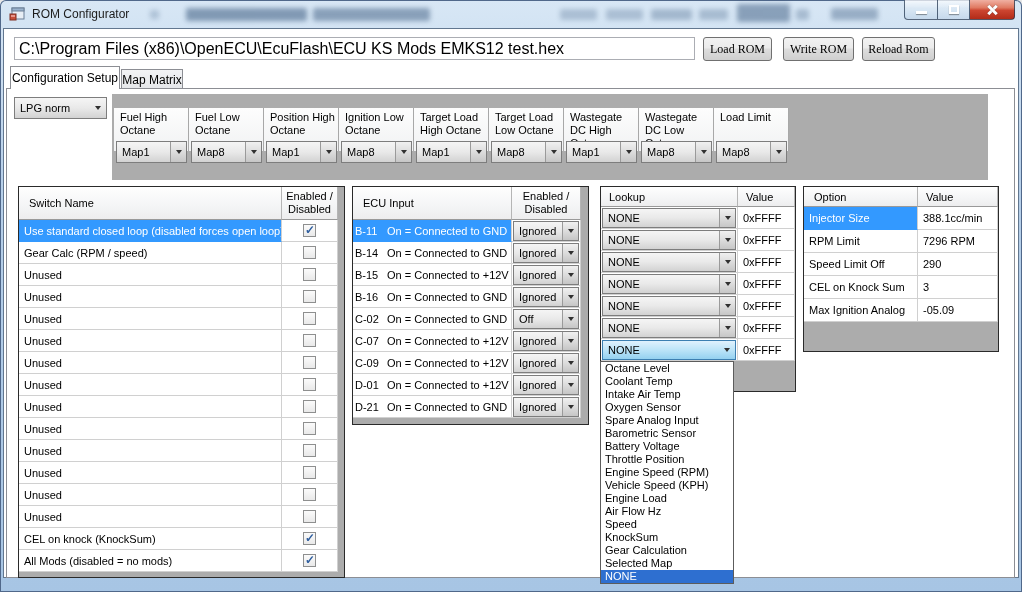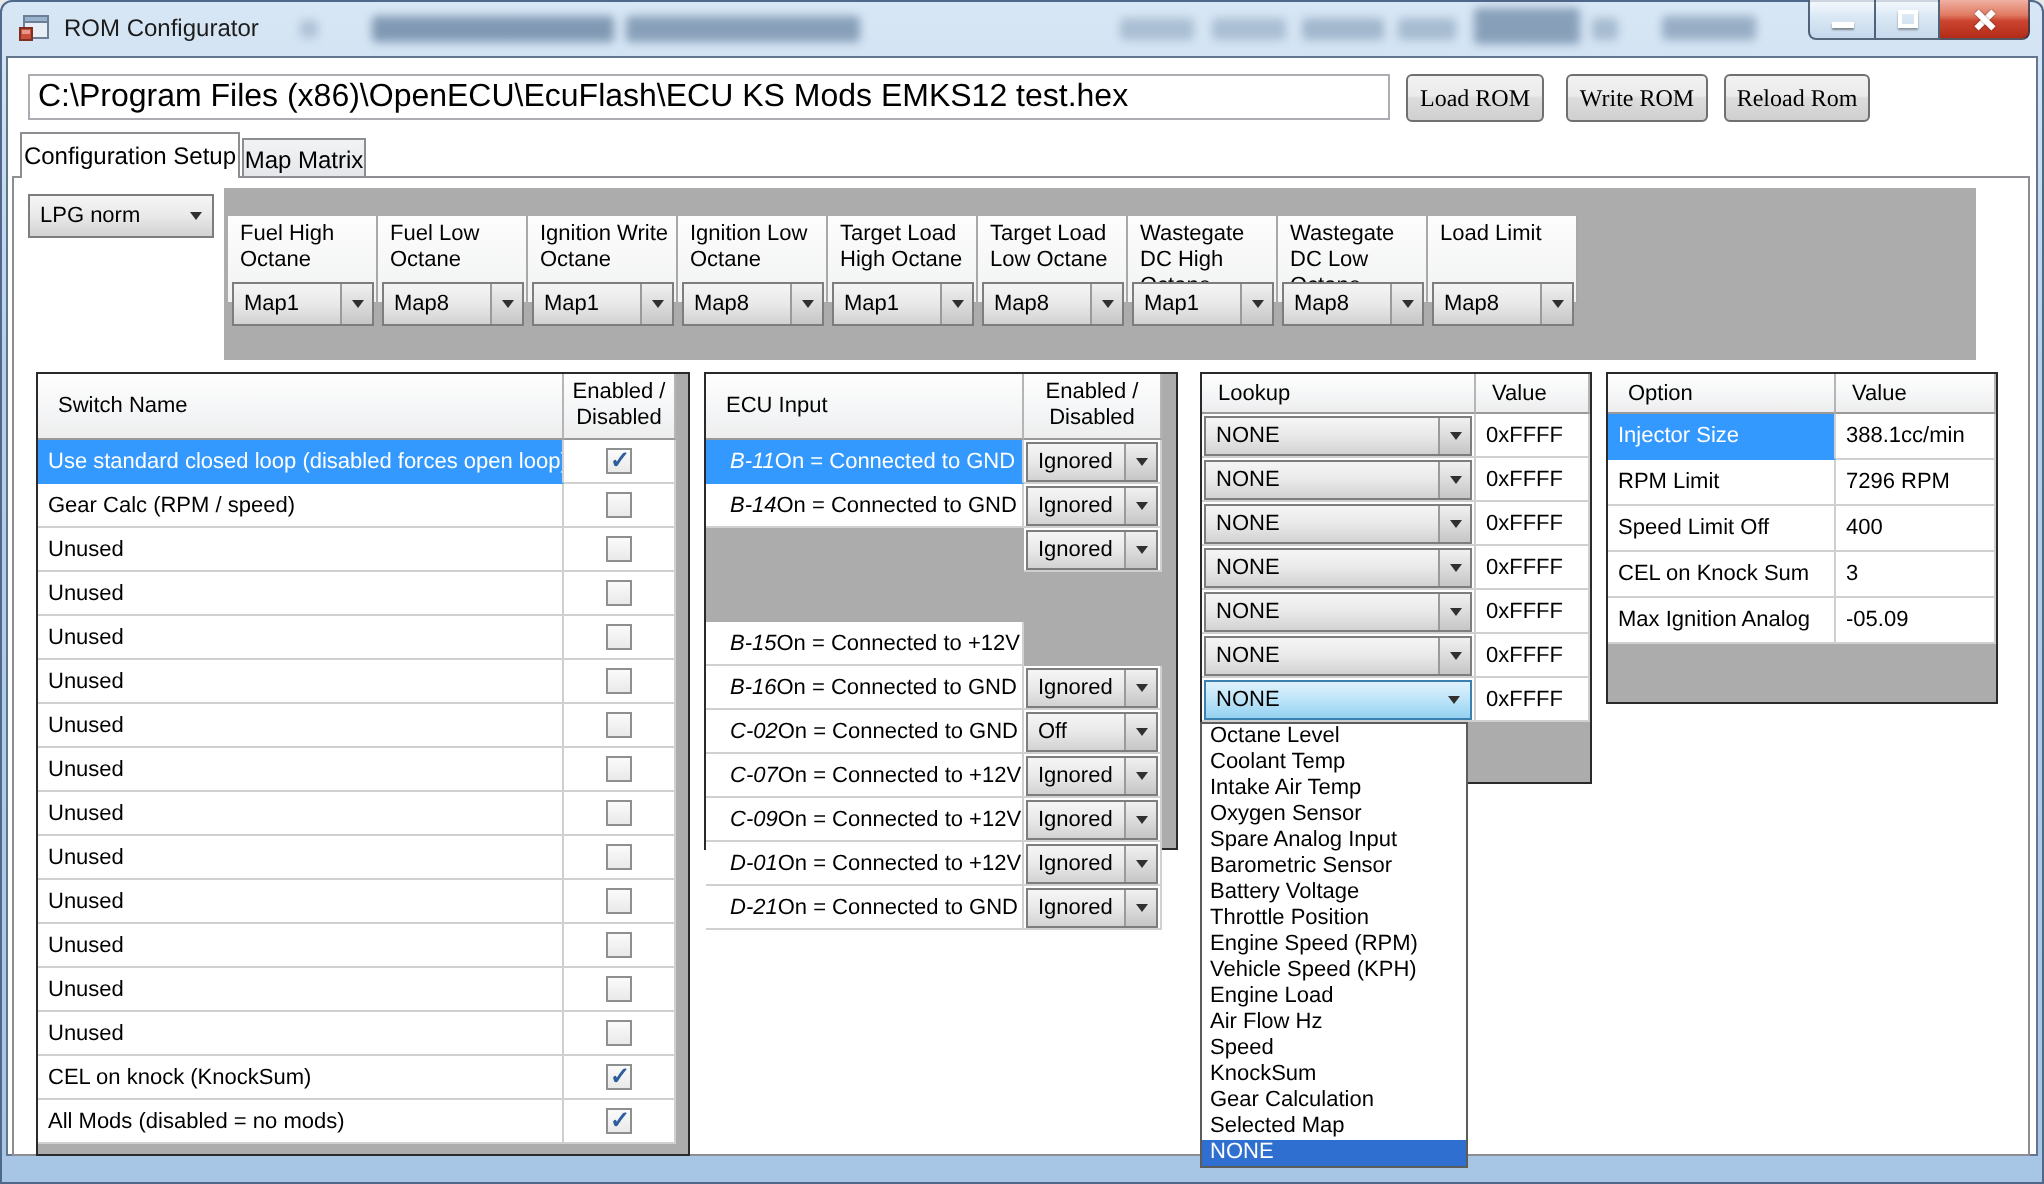--- a/index.html
+++ b/index.html
@@ -63,21 +63,21 @@
   .hcell.center{justify-content:center;text-align:center;line-height:13px;}
   .row{display:flex;}
   .cell{background:#fff;border-right:1px solid #d0d0d0;border-bottom:1px solid #d0d0d0;font-size:11px;color:#000;
         display:flex;align-items:center;white-space:nowrap;overflow:hidden;}
   .row.selected .cell.sel-target{background:#3399ff;color:#fff;border-bottom-color:#3399ff;}
   .cbcell{justify-content:center;}
   .cb{width:13px;height:13px;border:1px solid #8e8f8f;background:linear-gradient(#fbfbfb,#e9e9e9);position:relative;}
   .cb.checked::after{content:"\2713";position:absolute;left:1px;top:-2px;font-size:12px;font-weight:bold;color:#2f5e9e;}
   .cellcombo{padding:1px;}
   .cellcombo .combo{position:relative;width:100%;height:20px;}
-  .pin{display:inline-block;min-width:34px;padding-left:12px;font-style:italic;}
+  .pin{display:inline-block;min-width:34px;padding-left:2px;}
   .padl{padding-left:5px;}
   .padl10{padding-left:10px;}
   
   .ddlist{position:absolute;left:600px;top:361px;width:134px;height:223px;background:#fff;border:1px solid #5c5c5c;z-index:10;}
   .dditem{height:13px;line-height:13px;font-size:11px;padding-left:4px;color:#000;white-space:nowrap;overflow:hidden;}
   .dditem.sel{background:#2e6fd0;color:#fff;}
 </style>
 </head>
 <body>
 
@@ -147,21 +147,21 @@
       <div class="mapcol">
         <div class="maphdr">Fuel Low Octane</div>
         <div class="combo mapcombo">
             <span class="ctext">Map8</span>
             <span class="abox sep">
               <i class="tri"></i>
             </span>
           </div>
       </div>
       <div class="mapcol">
-        <div class="maphdr">Ignition Write Octane</div>
+        <div class="maphdr">Position High Octane</div>
         <div class="combo mapcombo">
             <span class="ctext">Map1</span>
             <span class="abox sep">
               <i class="tri"></i>
             </span>
           </div>
       </div>
       <div class="mapcol">
         <div class="maphdr">Ignition Low Octane</div>
         <div class="combo mapcombo">
@@ -349,21 +349,21 @@
         <div class="cell cellcombo" style="width:69px;height:22px;">
           <div class="combo">
             <span class="ctext">Ignored</span>
             <span class="abox sep">
               <i class="tri"></i>
             </span>
           </div>
         </div>
       </div>
     <div class="row">
-        <div class="cell" style="width:159px;height:22px;margin-top:47px;">
+        <div class="cell" style="width:159px;height:22px;">
           <span class="pin">B-15</span>
           <span>On = Connected to +12V</span>
         </div>
         <div class="cell cellcombo" style="width:69px;height:22px;">
           <div class="combo">
             <span class="ctext">Ignored</span>
             <span class="abox sep">
               <i class="tri"></i>
             </span>
           </div>
@@ -567,21 +567,21 @@
     <div class="row selected">
         <div class="cell padl sel-target" style="width:114px;height:23px;">Injector Size</div>
         <div class="cell padl" style="width:80px;height:23px;">388.1cc/min</div>
       </div>
     <div class="row">
         <div class="cell padl" style="width:114px;height:23px;">RPM Limit</div>
         <div class="cell padl" style="width:80px;height:23px;">7296 RPM</div>
       </div>
     <div class="row">
         <div class="cell padl" style="width:114px;height:23px;">Speed Limit Off</div>
-        <div class="cell padl" style="width:80px;height:23px;">400</div>
+        <div class="cell padl" style="width:80px;height:23px;">290</div>
       </div>
     <div class="row">
         <div class="cell padl" style="width:114px;height:23px;">CEL on Knock Sum</div>
         <div class="cell padl" style="width:80px;height:23px;">3</div>
       </div>
     <div class="row">
         <div class="cell padl" style="width:114px;height:23px;">Max Ignition Analog</div>
         <div class="cell padl" style="width:80px;height:23px;">-05.09</div>
       </div>
   </div>

